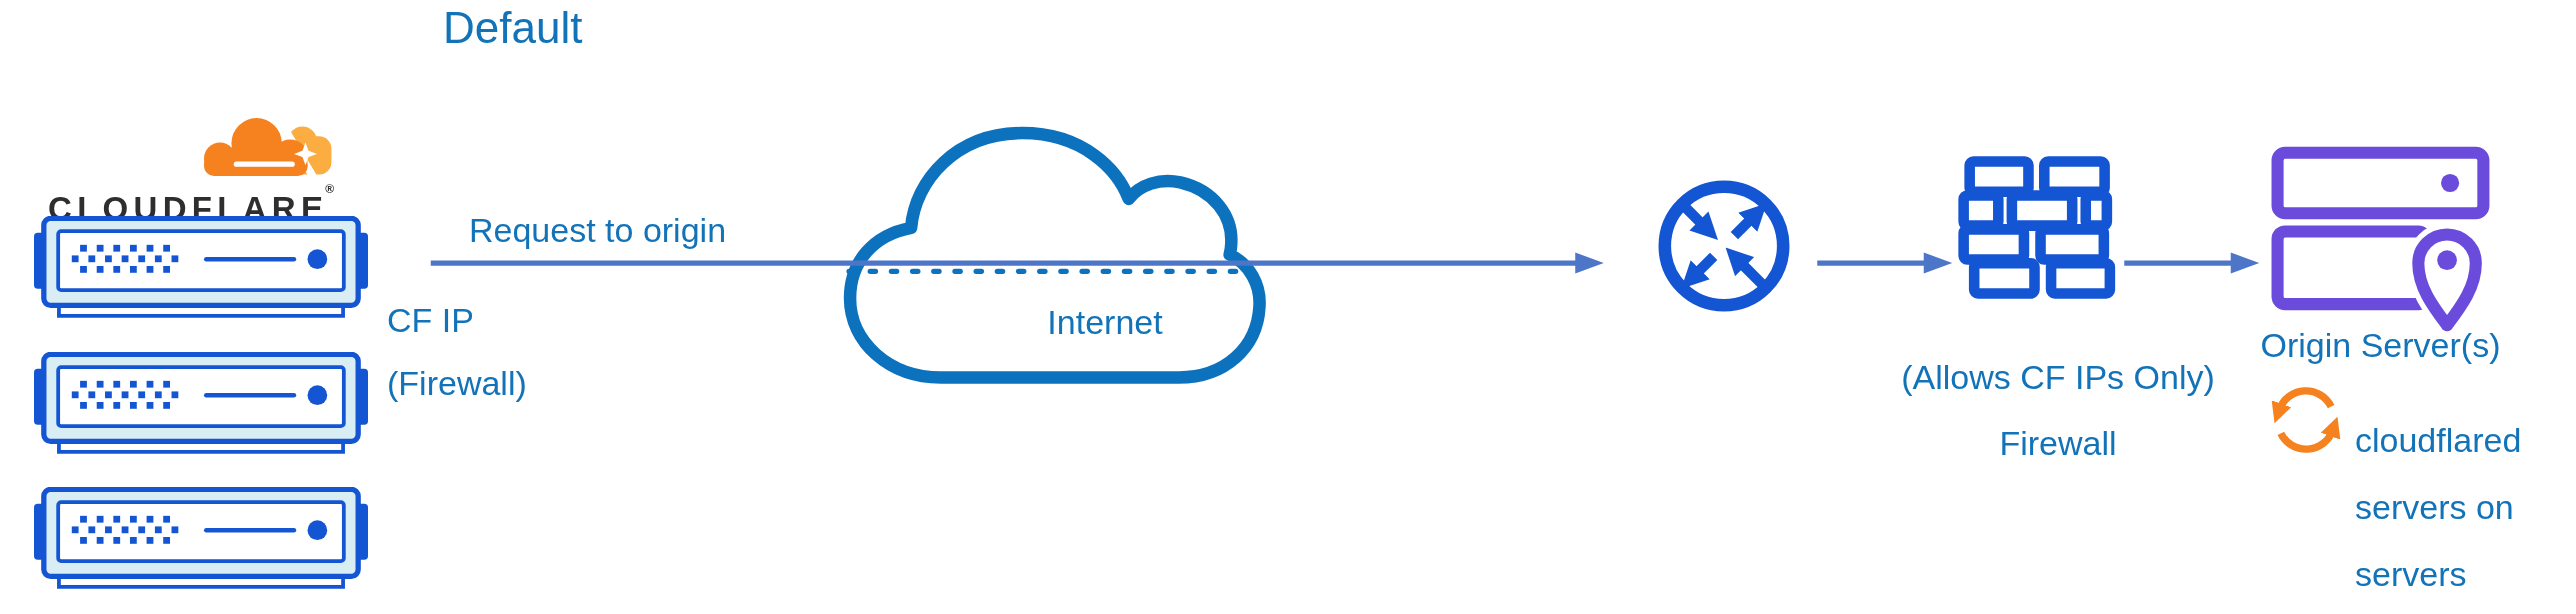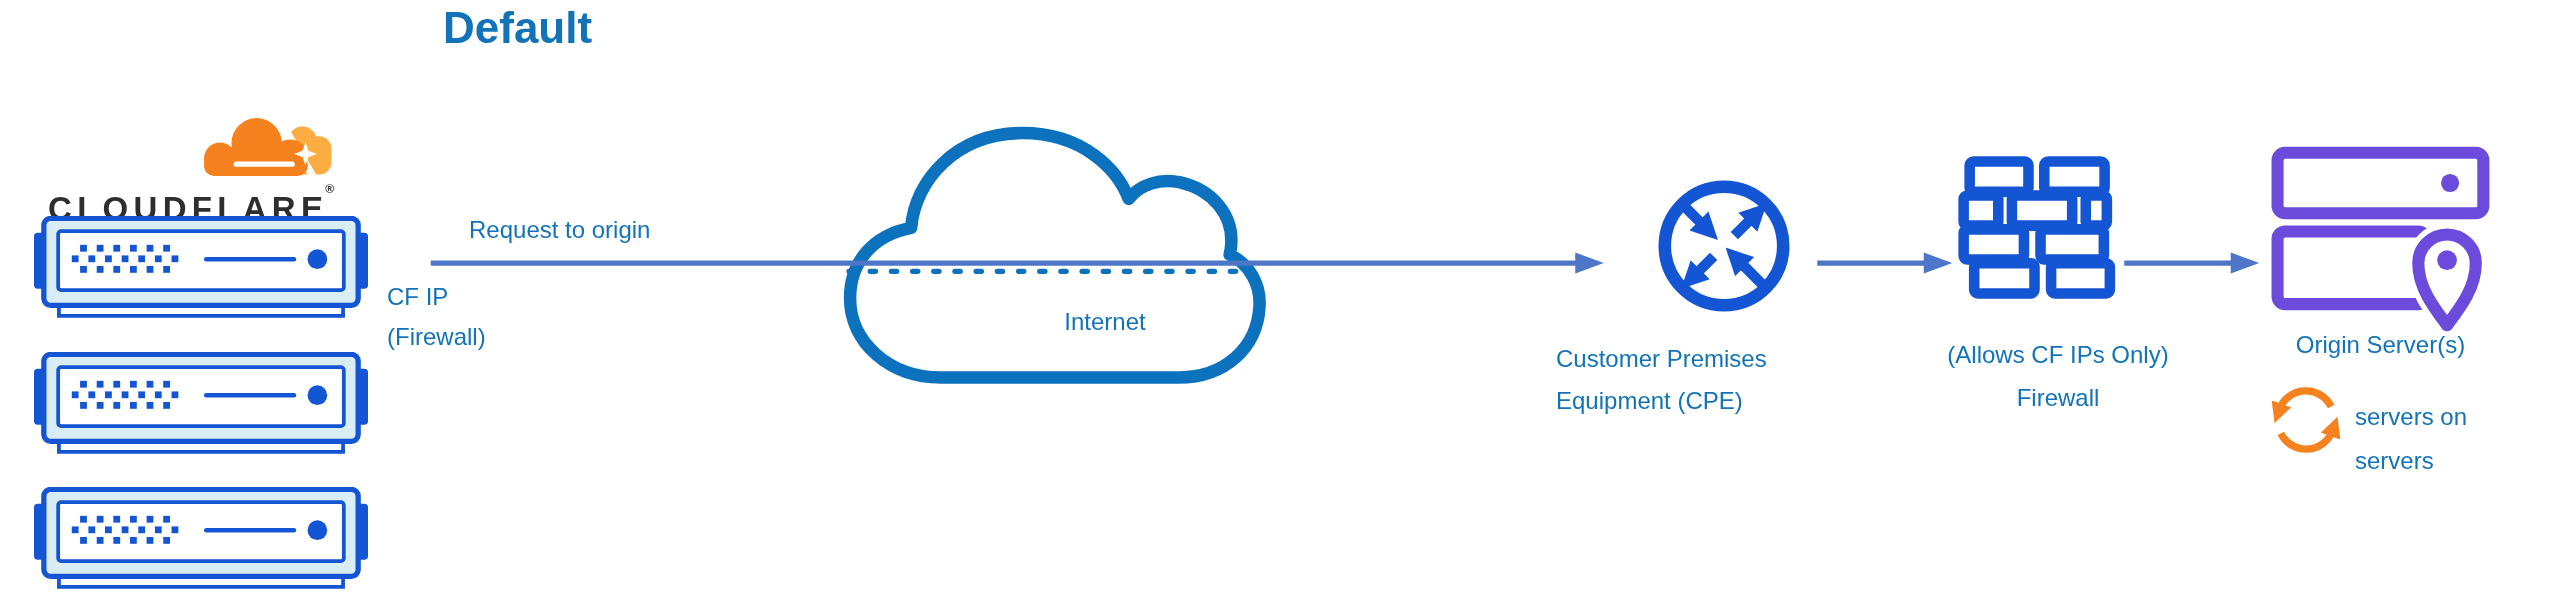--- a/index.html
+++ b/index.html
@@ -6,32 +6,32 @@
   #canvas{
     position:relative;
     width:2576px;height:614px;
     background:#ffffff;
     font-family:"Liberation Sans", sans-serif;
     overflow:hidden;
   }
   .abs{position:absolute;}
   .lbl{
     position:absolute;
-    font-size:24px;
+    font-size:34px;
     color:var(--label-blue);
     line-height:42px;
     white-space:nowrap;
   }
-  .lbl .line{display:block;}
+  .lbl .line{display:block;margin-top:23px;}
   #title{
     position:absolute;
     left:443px;top:3px;
     font-size:44px;
     color:var(--label-blue);
-    font-weight:700;
+    font-weight:400;
     white-space:nowrap;
   }
   #wordmark{
     position:absolute;
     left:48px;top:182px;
     font-size:33px;
     font-weight:700;
     letter-spacing:5.3px;
     color:var(--wordmark-gray);
     white-space:nowrap;
@@ -206,24 +206,20 @@
     </defs>
     <circle cx="100" cy="100" r="80" fill="#ffffff" style="stroke:var(--device-blue)" stroke-width="17"></circle>
     <g style="stroke:var(--device-blue)" stroke-width="14" fill="none">
       <path d="M48 48 L70 70" marker-end="url(#cpeHead)"></path>
       <path d="M152 152 L124 124" marker-end="url(#cpeHead)"></path>
       <path d="M114 86 L136 64" marker-end="url(#cpeHead)"></path>
       <path d="M86 114 L64 136" marker-end="url(#cpeHead)"></path>
     </g>
   </svg>
 
-  <div class="lbl" style="left:1556px;top:338px;">
-    <span class="line">Customer Premises</span>
-    <span class="line">Equipment (CPE)</span>
-  </div>
 
   <svg class="abs" style="left:1815px;top:248px;" width="141" height="30" viewBox="0 0 186 40">
     <line x1="2" y1="20" x2="146" y2="20" style="stroke:var(--arrow-blue)" stroke-width="7"></line>
     <polygon points="144,6 182,20 144,34" style="fill:var(--arrow-blue)"></polygon>
   </svg>
 
   <svg class="abs" style="left:1956px;top:154px;" width="160" height="147" viewBox="0 0 212 195">
     <g fill="#ffffff" style="stroke:var(--device-blue)" stroke-width="14" stroke-linejoin="round">
       <rect x="18" y="10" width="78" height="40" rx="5"></rect>
       <rect x="117" y="10" width="80" height="40" rx="5"></rect>
@@ -265,18 +261,19 @@
         <path d="M0 0 L10 5 L0 10 Z" style="fill:var(--orange)"></path>
       </marker>
     </defs>
     <g fill="none" style="stroke:var(--orange)" stroke-width="10">
       <path d="M 84 32 A 38 38 0 0 0 14 36" marker-end="url(#syncHead)"></path>
       <path d="M 16 68 A 38 38 0 0 0 86 64" marker-end="url(#syncHead)"></path>
     </g>
   </svg>
 
   <div class="lbl" style="left:2355px;top:395px;line-height:44px;">
+    <span class="line">cloudflared</span>
     <span class="line">servers on</span>
     <span class="line">servers</span>
   </div>
 
 </div>
 
 
 </body></html>

